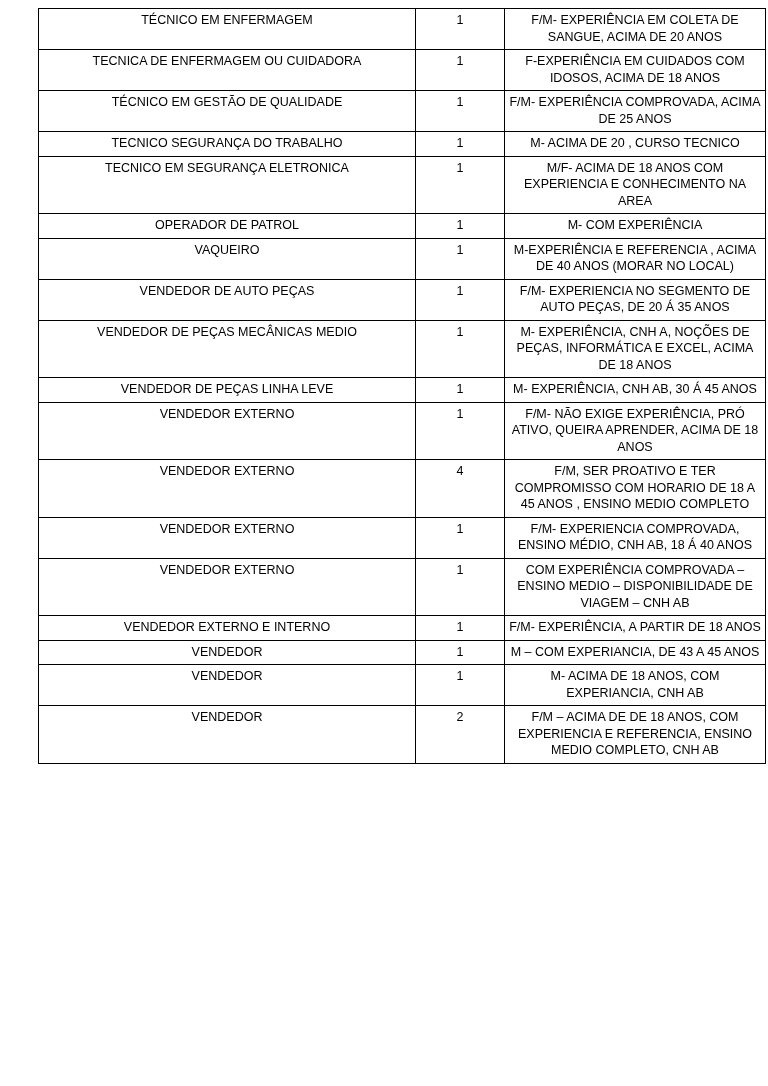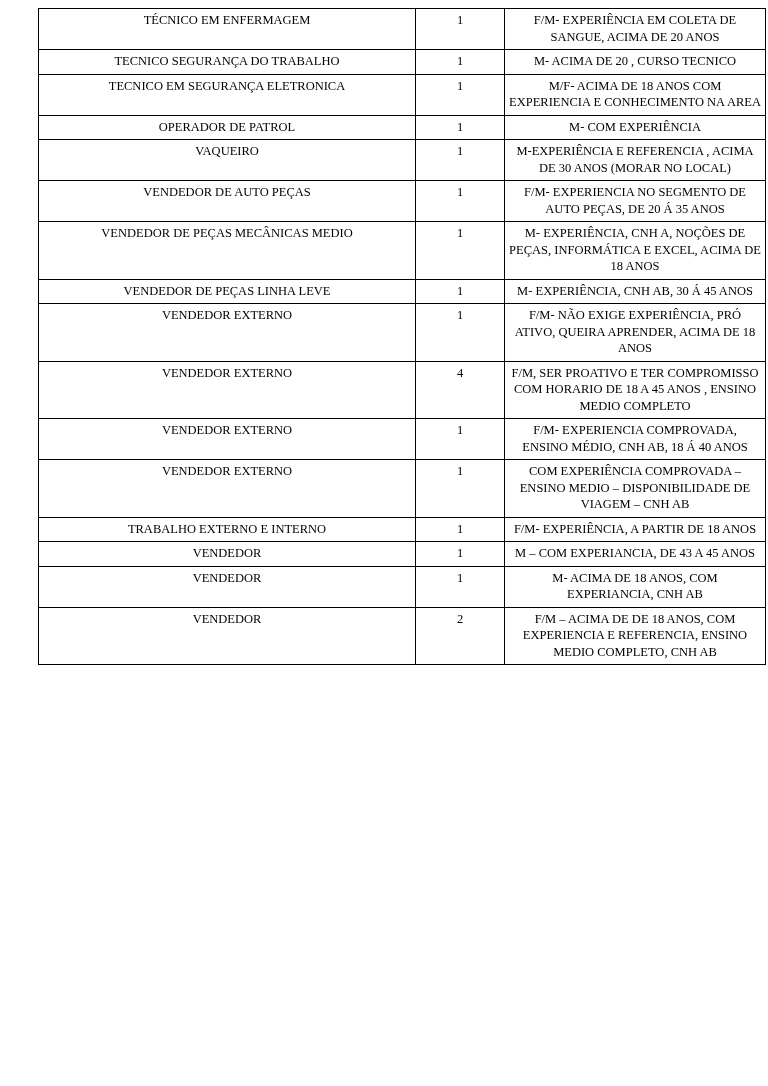--- a/index.html
+++ b/index.html
@@ -12,21 +12,20 @@
     height: 1086px;
     font-family: "Liberation Sans", sans-serif;
     color: #000000;
   }
   .page {
     width: 617px;
     height: 1086px;
     position: relative;
     box-sizing: border-box;
     padding: 8px 28px 0 38px;
-    font-family: Liberation Serif, serif;
   }
   table.jobs-table {
     border-collapse: collapse;
     width: 702px;
     table-layout: fixed;
   }
   table.jobs-table td {
     border: 1px solid #000000;
     padding: 3px 4px 4px 4px;
     font-size: 12.5px;
@@ -51,38 +50,48 @@
 
 <div class="page">
   <table class="jobs-table">
     <tbody>
       <tr>
         <td class="col-role">TÉCNICO EM ENFERMAGEM</td>
         <td class="col-qty">1</td>
         <td class="col-req">F/M- EXPERIÊNCIA EM COLETA DE SANGUE, ACIMA   DE 20 ANOS</td>
       </tr>
       <tr>
+        <td class="col-role">TECNICA DE ENFERMAGEM OU CUIDADORA</td>
+        <td class="col-qty">1</td>
+        <td class="col-req">F-EXPERIÊNCIA EM CUIDADOS COM IDOSOS, ACIMA DE 18 ANOS</td>
+      </tr>
+      <tr>
+        <td class="col-role">TÉCNICO EM GESTÃO DE QUALIDADE</td>
+        <td class="col-qty">1</td>
+        <td class="col-req">F/M- EXPERIÊNCIA COMPROVADA, ACIMA DE 25 ANOS</td>
+      </tr>
+      <tr>
         <td class="col-role">TECNICO SEGURANÇA DO TRABALHO</td>
         <td class="col-qty">1</td>
         <td class="col-req">M- ACIMA DE 20 , CURSO TECNICO</td>
       </tr>
       <tr>
         <td class="col-role">TECNICO EM SEGURANÇA ELETRONICA</td>
         <td class="col-qty">1</td>
         <td class="col-req">M/F- ACIMA DE 18 ANOS COM EXPERIENCIA E CONHECIMENTO NA AREA</td>
       </tr>
       <tr>
         <td class="col-role">OPERADOR DE PATROL</td>
         <td class="col-qty">1</td>
         <td class="col-req">M- COM EXPERIÊNCIA</td>
       </tr>
       <tr>
         <td class="col-role">VAQUEIRO</td>
         <td class="col-qty">1</td>
-        <td class="col-req">M-EXPERIÊNCIA E REFERENCIA , ACIMA DE 30 ANOS (MORAR NO LOCAL)</td>
+        <td class="col-req">M-EXPERIÊNCIA E REFERENCIA , ACIMA DE 40 ANOS (MORAR NO LOCAL)</td>
       </tr>
       <tr>
         <td class="col-role">VENDEDOR DE AUTO PEÇAS</td>
         <td class="col-qty">1</td>
         <td class="col-req">F/M- EXPERIENCIA NO SEGMENTO DE AUTO PEÇAS, DE 20 Á 35 ANOS</td>
       </tr>
       <tr>
         <td class="col-role">VENDEDOR DE PEÇAS MECÂNICAS MEDIO</td>
         <td class="col-qty">1</td>
         <td class="col-req">M- EXPERIÊNCIA, CNH A, NOÇÕES DE PEÇAS, INFORMÁTICA E EXCEL, ACIMA DE 18 ANOS</td>
@@ -106,21 +115,21 @@
         <td class="col-role">VENDEDOR EXTERNO</td>
         <td class="col-qty">1</td>
         <td class="col-req">F/M- EXPERIENCIA COMPROVADA, ENSINO MÉDIO, CNH AB, 18 Á 40 ANOS</td>
       </tr>
       <tr>
         <td class="col-role">VENDEDOR EXTERNO</td>
         <td class="col-qty">1</td>
         <td class="col-req">COM EXPERIÊNCIA COMPROVADA – ENSINO MEDIO – DISPONIBILIDADE DE VIAGEM – CNH AB</td>
       </tr>
       <tr>
-        <td class="col-role">TRABALHO EXTERNO E INTERNO</td>
+        <td class="col-role">VENDEDOR EXTERNO E INTERNO</td>
         <td class="col-qty">1</td>
         <td class="col-req">F/M- EXPERIÊNCIA, A PARTIR DE 18 ANOS</td>
       </tr>
       <tr>
         <td class="col-role">VENDEDOR</td>
         <td class="col-qty">1</td>
         <td class="col-req">M – COM EXPERIANCIA, DE 43 A 45 ANOS</td>
       </tr>
       <tr>
         <td class="col-role">VENDEDOR</td>

